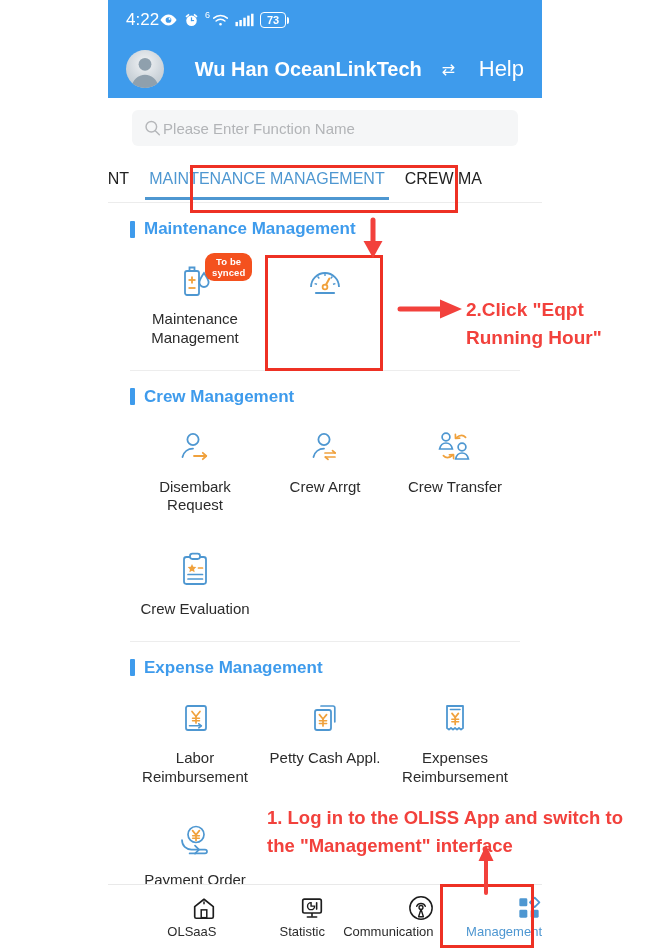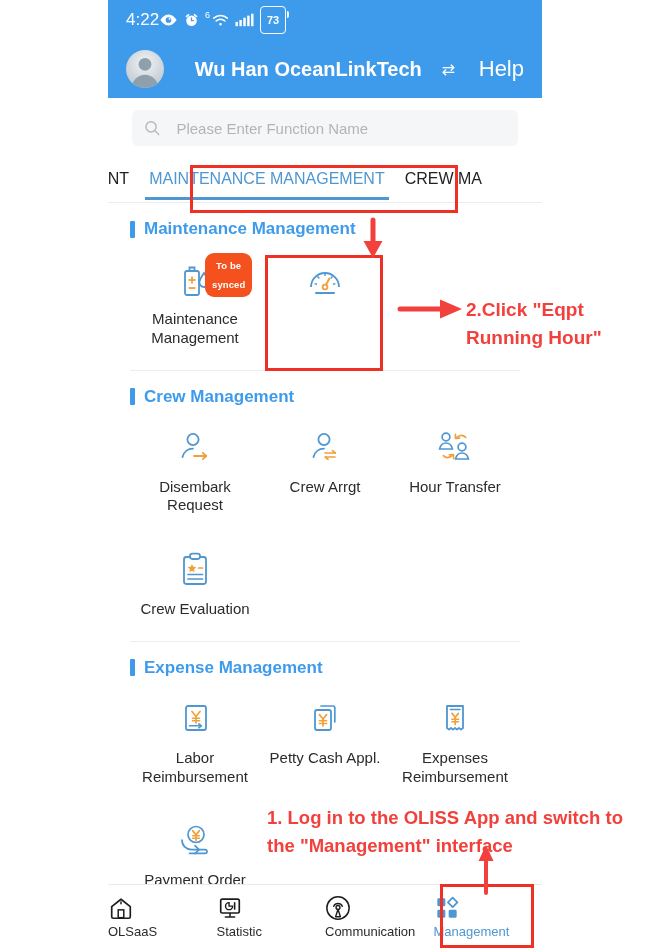--- a/index.html
+++ b/index.html
@@ -17,21 +17,21 @@
   
   .statusbar {
     height:40px; background:#3e9bec; color:#fff;
     display:flex; align-items:center; 
     padding:0 18px; font-size:17px;
   }
   .sb-icons { display:flex; align-items:center; gap:6px; }
   .sb-icons svg { display:block; }
   .battery {
     border:1.6px solid #fff; border-radius:4px; padding:0 3px;
-    font-size:11px; line-height:14px; height:28px; min-width:26px;
+    font-size:11px; line-height:14px; height:16px; min-width:26px;
     display:flex; align-items:center; justify-content:center; font-weight:bold;
     position:relative;
   }
   .battery:after{
     content:""; position:absolute; right:-4px; top:4px; width:2.5px; height:7px;
     background:#fff; border-radius:0 2px 2px 0;
   }
 
   
   .appbar {
@@ -51,21 +51,21 @@
   }
   .switch-ico { font-size:16px; font-weight:normal; }
   .help {
     margin-left:auto; font-size:22px; z-index:2;text-align:right;
   }
 
   
   .searchwrap { padding:12px 24px 10px; background:#fff; }
   .search {
     background:#f5f6f7; border-radius:6px; height:36px;
-    display:flex; align-items:center; padding:0 12px; gap:16px;
+    display:flex; align-items:center; padding:0 12px; gap:2px;
   }
   .search input {
     border:0; outline:0; background:transparent; font-size:15px;
     color:#3f3f3f; width:100%; font-family:inherit;
   }
   .search input::placeholder { color:#b2b4b7; }
 
   
   .tabs {
     display:flex; align-items:stretch; height:46px; position:relative;
@@ -101,36 +101,36 @@
     padding:14px 2px 12px; position:relative;
   }
   .cell .ico { height:44px; display:flex; align-items:center; justify-content:center; position:relative; }
   .cell .lbl {
     margin-top:9px; font-size:15px; color:#2b2b2b; text-align:center;
     line-height:1.25; max-width:130px;
   }
   .badge {
     position:absolute; left:28px; top:-4px;
     background:#f4511e; color:#fff; border-radius:9px;
-    font-size:9.5px; line-height:19px; padding:3px 7px; text-align:center;
+    font-size:9.5px; line-height:11px; padding:3px 7px; text-align:center;
     font-weight:bold; letter-spacing:.1px;
   }
   .divider { height:1px; background:#ededed; margin:10px 0 0; }
 
   
   .cut-section { padding:10px 22px 0; opacity:.25; }
 
   
   .bottomnav {
     position:absolute; left:0; bottom:0; width:434px; height:64px;
     background:#fff; border-top:1px solid #e9e9e9;
     display:flex; align-items:center;
   }
   .nav-item {
-    flex:1; display:flex; flex-direction:column; align-items:flex-start; gap:3px;
+    flex:1; display:flex; flex-direction:column; align-items:flex-end; gap:3px;
     font-size:13px; color:#2b2b2b;
   }
   .nav-item.active { color:#4e97d1; }
 
   
   .anno { position:absolute; color:#f2413c; font-weight:bold; pointer-events:none; }
   .redbox { position:absolute; border:3px solid #ee3124; pointer-events:none; }
   #anno-click-text {
     left:466px; top:296px; font-size:19px; line-height:1.45; width:180px;
   }
@@ -289,21 +289,21 @@
             <circle cx="12" cy="10" r="3.9" stroke="#4e97d1" stroke-width="1.7" fill="none"></circle>
             <path d="M5.6 22c.8-3.8 3.6-6 6.4-6s5.6 2.2 6.4 6z" stroke="#4e97d1" stroke-width="1.7" fill="none"></path>
             <circle cx="28" cy="20" r="3.9" stroke="#4e97d1" stroke-width="1.7" fill="none"></circle>
             <path d="M21.6 32c.8-3.8 3.6-6 6.4-6s5.6 2.2 6.4 6z" stroke="#4e97d1" stroke-width="1.7" fill="none"></path>
             <path d="M22 11c4-3.4 7.4-3 9.6-.6" stroke="#f0a13c" stroke-width="1.7" fill="none" stroke-linecap="round"></path>
             <polyline points="21.4,7.4 21.5,11.4 25.6,11.2" stroke="#f0a13c" stroke-width="1.7" fill="none" stroke-linecap="round" stroke-linejoin="round"></polyline>
             <path d="M19 28c-4 3.4-7.4 3-9.6.6" stroke="#f0a13c" stroke-width="1.7" fill="none" stroke-linecap="round"></path>
             <polyline points="19.6,31.6 19.5,27.6 15.4,27.8" stroke="#f0a13c" stroke-width="1.7" fill="none" stroke-linecap="round" stroke-linejoin="round"></polyline>
           </svg>
         </span>
-        <span class="lbl">Hour Transfer</span>
+        <span class="lbl">Crew Transfer</span>
       </div>
 
       <div class="cell">
         <span class="ico">
           <svg width="36" height="40" viewBox="0 0 36 40">
             <rect x="7" y="8" width="22" height="27" rx="2.4" stroke="#4e97d1" stroke-width="1.8" fill="none"></rect>
             <rect x="13" y="4.6" width="10" height="5.4" rx="2.4" stroke="#4e97d1" stroke-width="1.8" fill="#fff"></rect>
             <path d="M15 15l1.3 2.7 3 .4-2.2 2.1.5 3-2.6-1.4-2.6 1.4.5-3-2.2-2.1 3-.4z" fill="#f0a13c"></path>
             <line x1="21.5" y1="19" x2="25.5" y2="19" stroke="#f0a13c" stroke-width="1.7" stroke-linecap="round"></line>
             <line x1="11" y1="25.5" x2="25.5" y2="25.5" stroke="#4e97d1" stroke-width="1.7" stroke-linecap="round"></line>

